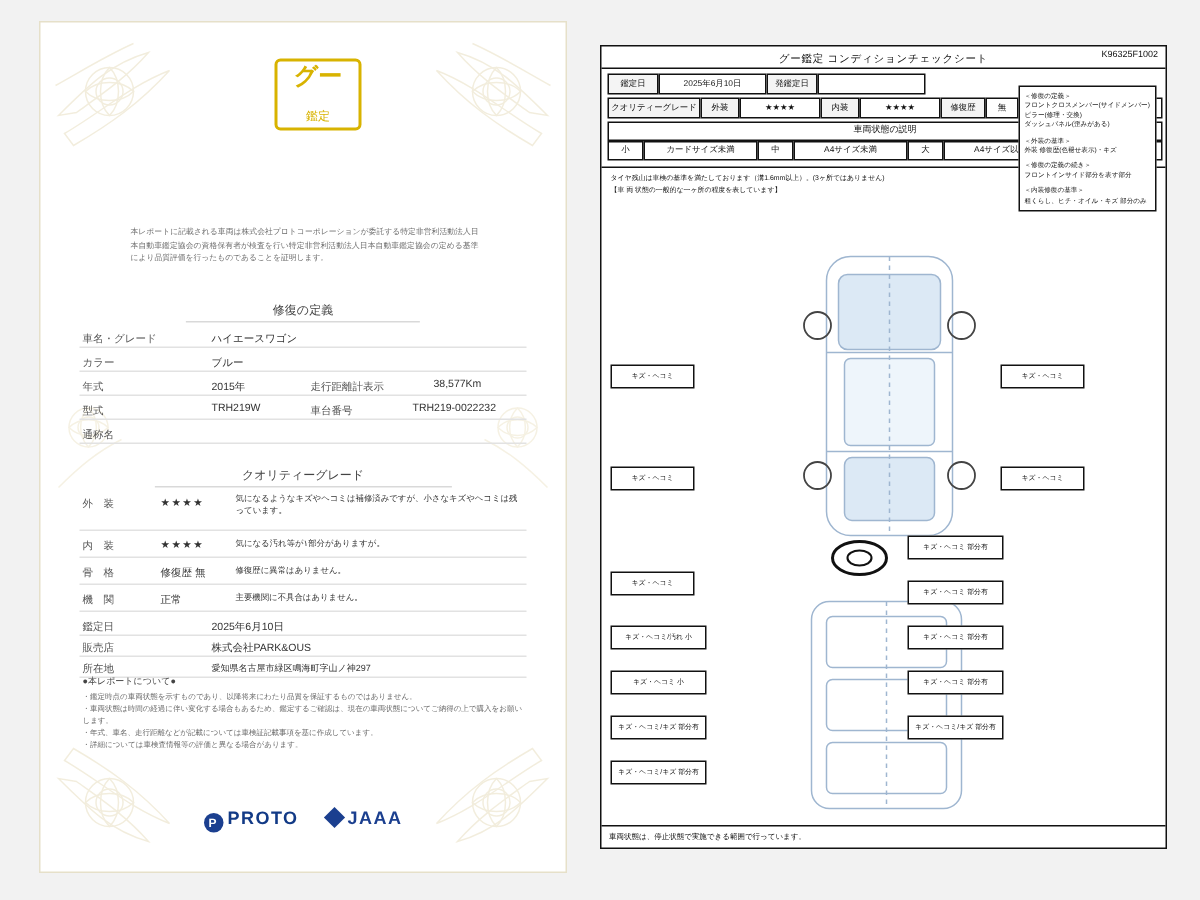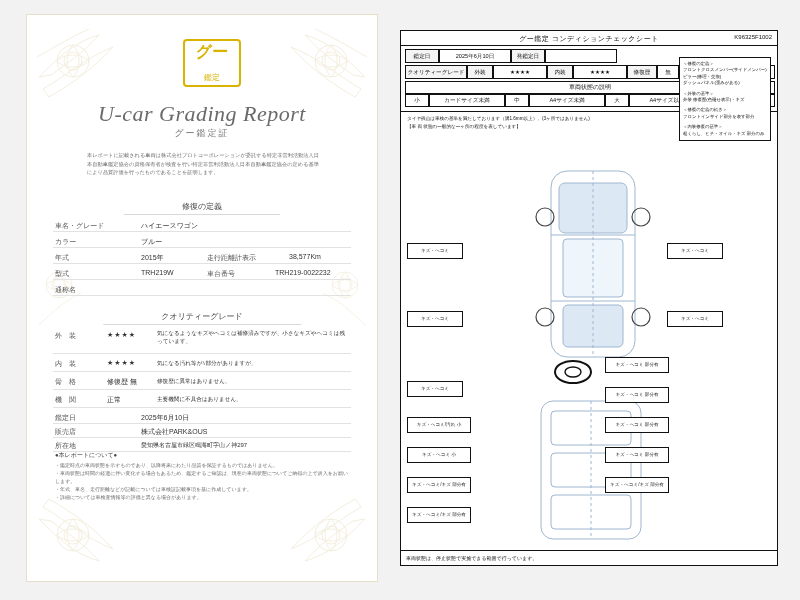--- a/index.html
+++ b/index.html
@@ -200,22 +200,20 @@
         </g>
       </svg>
 
       <div class="cert-logo">
         <div class="goo-badge">
           <div class="g">グー</div>
           <div class="k">鑑定</div>
         </div>
       </div>
 
-      <div class="cert-title">U-car Grading Report</div>
-      <div class="cert-subtitle">グー鑑定証</div>
       <div class="cert-desc">本レポートに記載される車両は株式会社プロトコーポレーションが委託する特定非営利活動法人日本自動車鑑定協会の資格保有者が検査を行い特定非営利活動法人日本自動車鑑定協会の定める基準により品質評価を行ったものであることを証明します。</div>
 
       <div class="sec-head" style="top:186px;">修復の定義</div>
 
       <div class="kv" style="left:28px;top:206px;"><span class="k">車名・グレード</span></div>
       <div class="kv" style="left:114px;top:206px;"><span>ハイエースワゴン</span></div>
       <div class="rowline" style="left:26px;right:26px;top:216px;"></div>
 
       <div class="kv" style="left:28px;top:222px;"><span class="k">カラー</span></div>
       <div class="kv" style="left:114px;top:222px;"><span>ブルー</span></div>
@@ -271,20 +269,25 @@
       <div class="rowline" style="left:26px;right:26px;top:436px;"></div>
 
       <div class="footer-note">
         <div class="hd">●本レポートについて●</div>
         <div>・鑑定時点の車両状態を示すものであり、以降将来にわたり品質を保証するものではありません。</div>
         <div>・車両状態は時間の経過に伴い変化する場合もあるため、鑑定するご確認は、現在の車両状態についてご納得の上で購入をお願いします。</div>
         <div>・年式、車名、走行距離などが記載については車検証記載事項を基に作成しています。</div>
         <div>・詳細については車検査情報等の評価と異なる場合があります。</div>
       </div>
 
+      <div class="brandbar">
+        <span class="bdot">P</span><span>PROTO</span>
+        <span class="sep"></span>
+        <span class="bdiamond"></span><span class="jaaa">JAAA</span>
+      </div>
     </div>
   </div>
 
   <div class="sheet">
 
     <div class="sheet-title">グー鑑定 コンディションチェックシート</div>
     <div class="sheet-code">K96325F1002</div>
 
     <div class="hline" style="top:14px;"></div>
 

